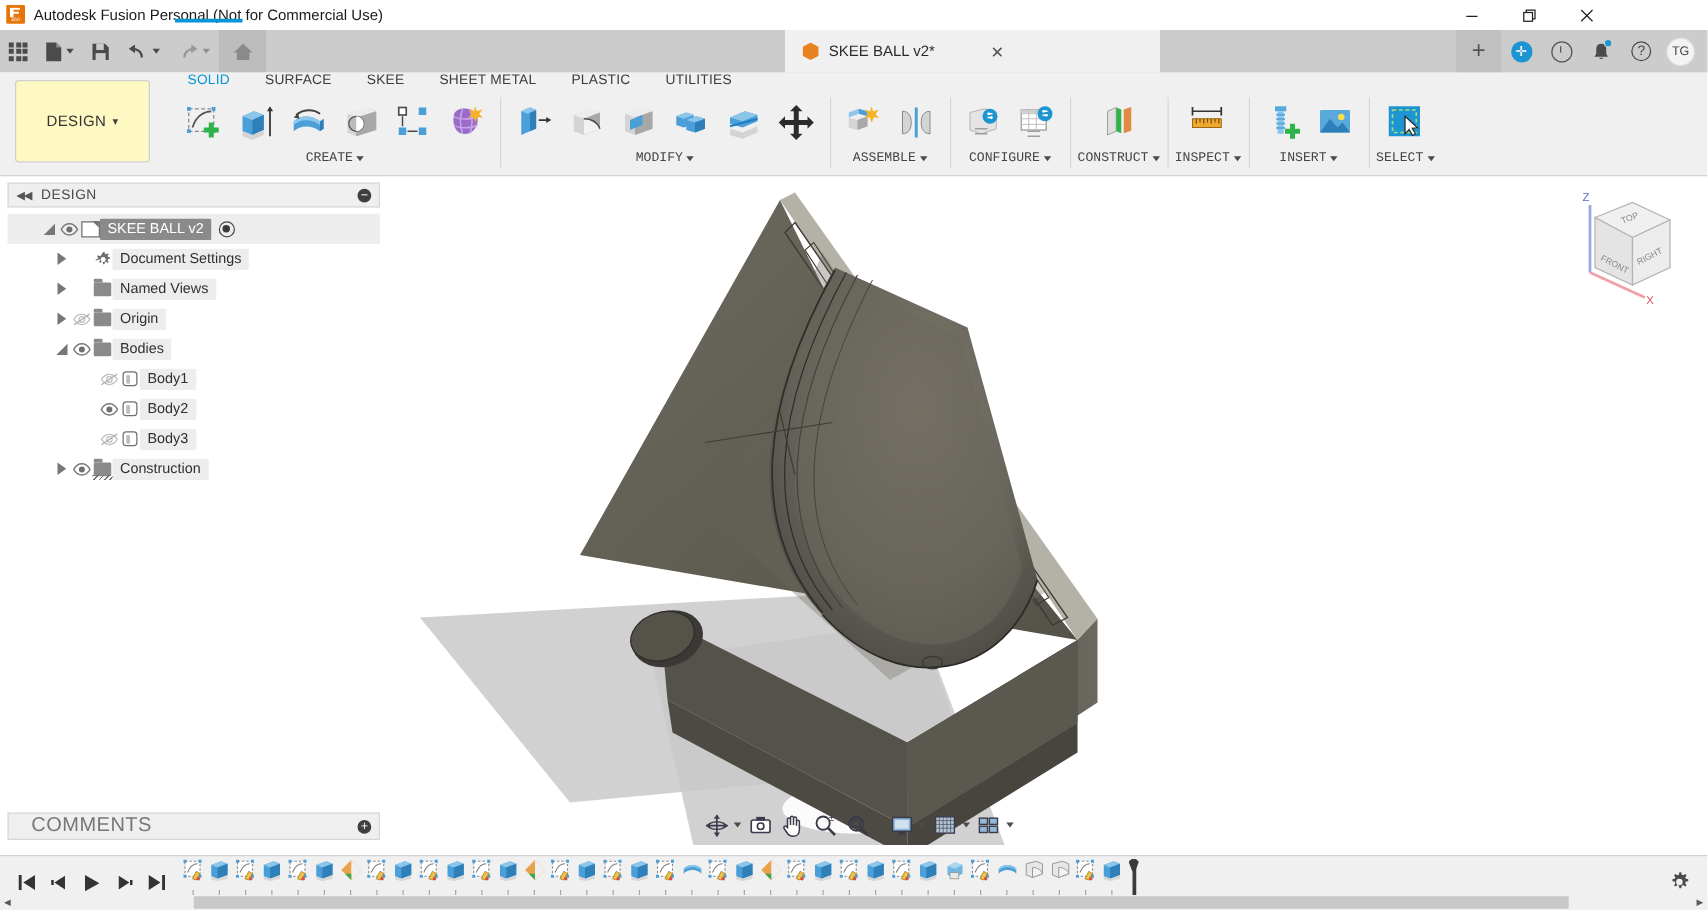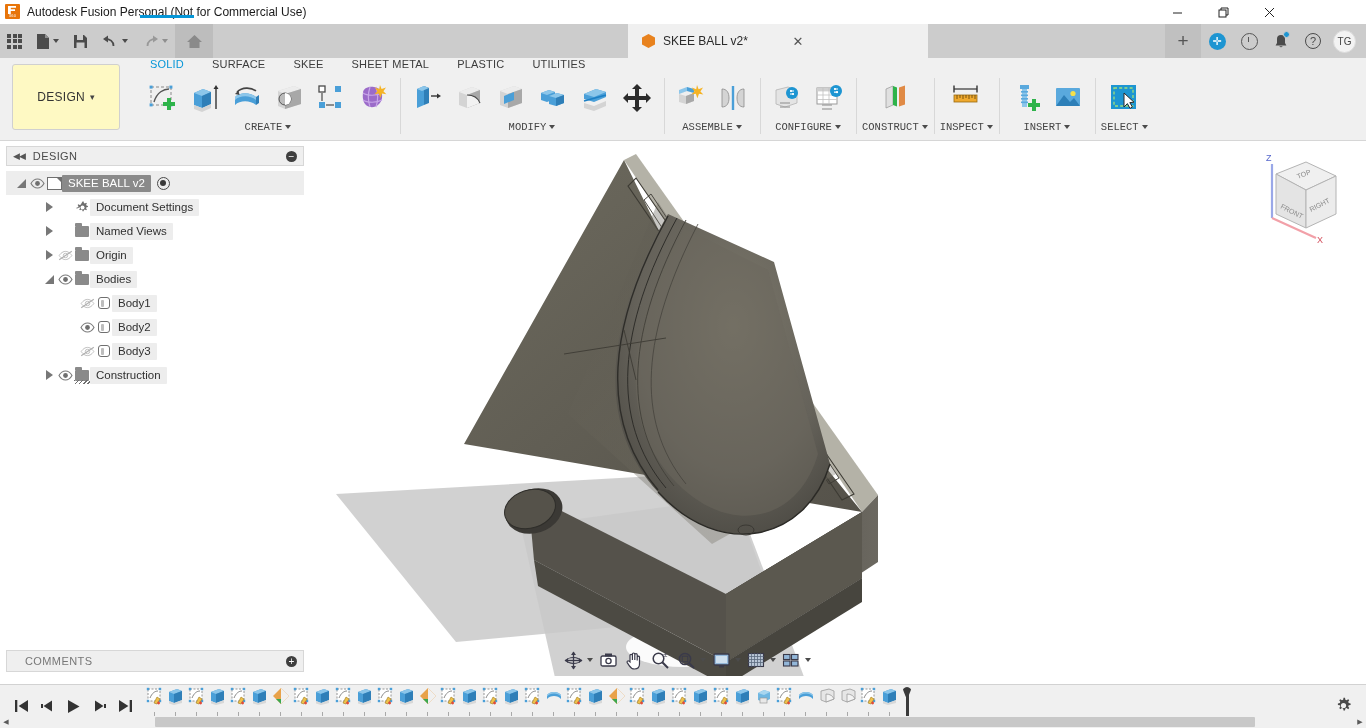--- a/index.html
+++ b/index.html
@@ -182,21 +182,21 @@
   .constr-underline {
     position: absolute; left: 0; bottom: -2px; width: 100%; height: 4px;
     background: repeating-linear-gradient(135deg,#6f6f6f 0 1px,transparent 1px 3px);
   }
 
   
   .comments {
     position: absolute; left: 6px; top: 650px; width: 298px; height: 22px;
     background: #efefef; border: 1px solid #d7d7d7; display: flex; align-items: center; padding: 0 6px;
   }
-  .comments-title { font-size: 11px; color: #777; letter-spacing: .4px; margin-left: 12px; }
+  .comments-title { font-size: 16px; color: #777; letter-spacing: .4px; margin-left: 12px; }
   .comments-plus {
     margin-left: auto; width: 11px; height: 11px; border-radius: 50%; background: #3f3f3f;
     color: #fff; font-size: 10px; display: flex; align-items: center; justify-content: center; line-height: 9px;
   }
 
   
   .canvas {
     position: absolute; left: 306px; top: 142px; width: 1060px; height: 534px;
     background: #ffffff; overflow: hidden;
   }
@@ -652,21 +652,21 @@
       </div>
     </div>
 
   <div class="browser">
     <div class="browser-head">
       <span class="collapse-arrows">◀◀</span>
       <span class="browser-title">DESIGN</span>
       <span class="browser-minus">−</span>
     </div>
     <div class="tree" id="browser-tree">
-        <div class="trow selected" style="padding-left: 8px;">
+        <div class="trow selected" style="padding-left: 26px;">
           <span class="arrow">
             <span class="tri-down"></span>
           </span>
           <span class="eye">
             <svg width="15" height="11" viewBox="0 0 15 11">
       <path d="M7.5 1 C11.5 1 14 5.5 14 5.5 C14 5.5 11.5 10 7.5 10 C3.5 10 1 5.5 1 5.5 C1 5.5 3.5 1 7.5 1 Z" fill="none" stroke="#7a7a7a" stroke-width="1.1"></path>
       <circle cx="7.5" cy="5.5" r="2.4" fill="#6f6f6f"></circle>
             </svg>
           </span>
           <span class="node-icon" style="position: relative;">

